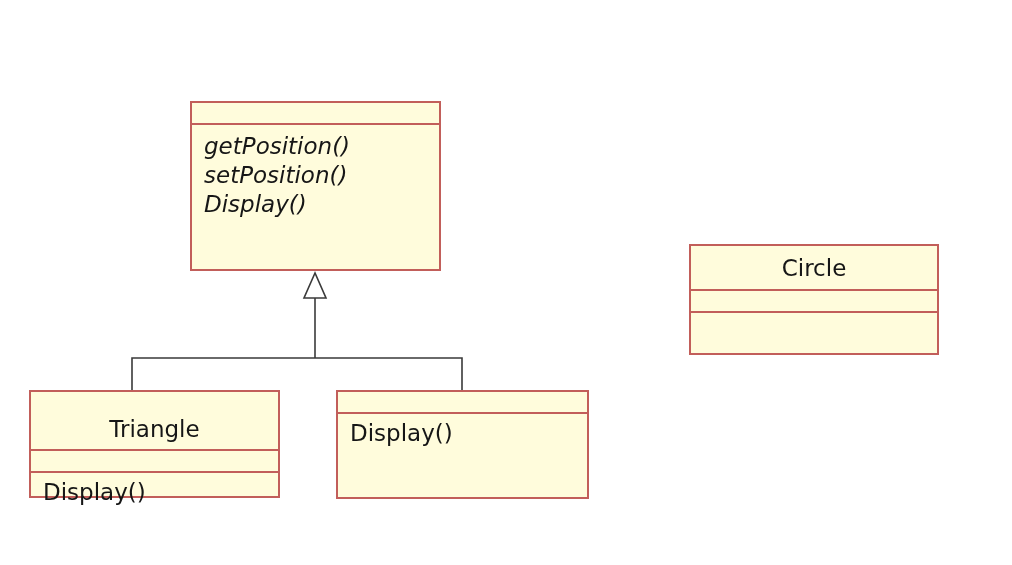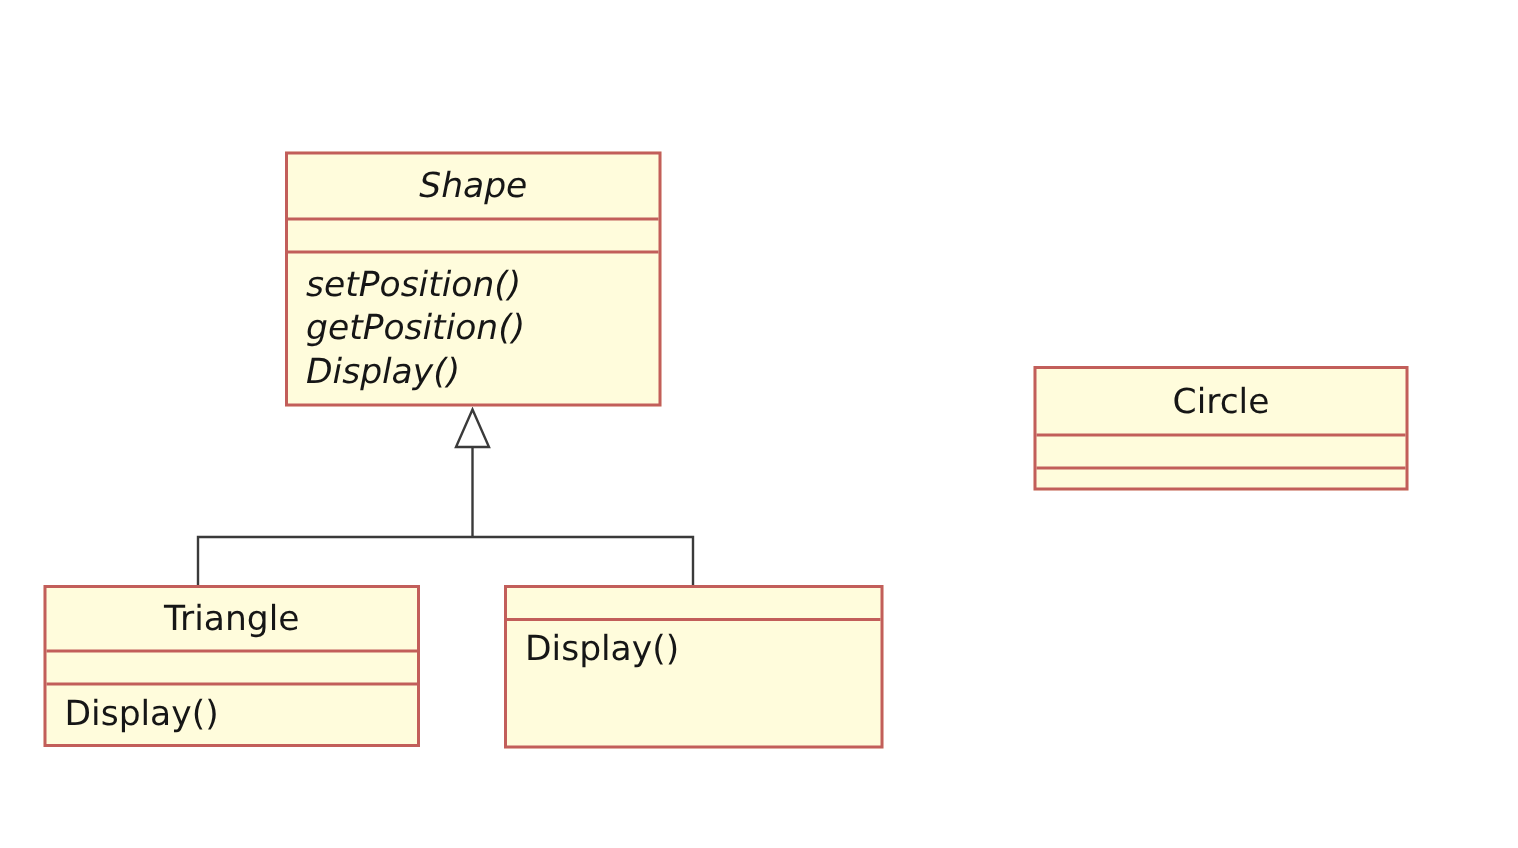--- a/index.html
+++ b/index.html
@@ -53,54 +53,53 @@
   .uml-class.abstract .methods {
     font-style: italic;
   }
   
   #cls-shape     { left: 190px; top: 101px; width: 251px; height: 170px; }
   #cls-shape .title   { height: 44px; }
   #cls-shape .attrs   { height: 22px; }
   #cls-shape .methods { height: 100px; }
 
   #cls-triangle  { left: 29px;  top: 390px; width: 251px; height: 108px; }
-  #cls-triangle .title   { height: 43px; }
+  #cls-triangle .title   { height: 43px; margin-top: 16px; }
   #cls-triangle .attrs   { height: 22px; }
   #cls-triangle .methods { height: 39px; padding-top: 5px; }
 
   #cls-rectangle { left: 336px; top: 390px; width: 253px; height: 109px; }
   #cls-rectangle .title   { height: 43px; }
   #cls-rectangle .attrs   { height: 22px; }
   #cls-rectangle .methods { height: 40px; padding-top: 5px; }
 
-  #cls-circle    { left: 689px; top: 244px; width: 250px; height: 83px; }
+  #cls-circle    { left: 689px; top: 244px; width: 250px; height: 111px; }
   #cls-circle .title   { height: 45px; }
   #cls-circle .attrs   { height: 22px; }
   #cls-circle .methods { height: 40px; padding-top: 5px; }
 </style>
 </head>
 <body>
 
 <div class="canvas">
 
   <svg class="connectors" viewBox="0 0 1012 565">
 
     <line x1="315" y1="298" x2="315" y2="358" stroke="#3a3a3a" stroke-width="1.6"></line>
 
     <polyline points="132,390 132,358 462,358 462,390" fill="none" stroke="#3a3a3a" stroke-width="1.6"></polyline>
 
     <polygon points="315,273 304,298 326,298" fill="#ffffff" stroke="#3a3a3a" stroke-width="1.6"></polygon>
   </svg>
 
   <div class="uml-class abstract" id="cls-shape">
-    <div class="title">Shape</div>
     <div class="attrs"></div>
     <div class="methods">
+      <div>getPosition()</div>
       <div>setPosition()</div>
-      <div>getPosition()</div>
       <div>Display()</div>
     </div>
   </div>
 
   <div class="uml-class" id="cls-triangle">
     <div class="title">Triangle</div>
     <div class="attrs"></div>
     <div class="methods">
       <div>Display()</div>
     </div>

